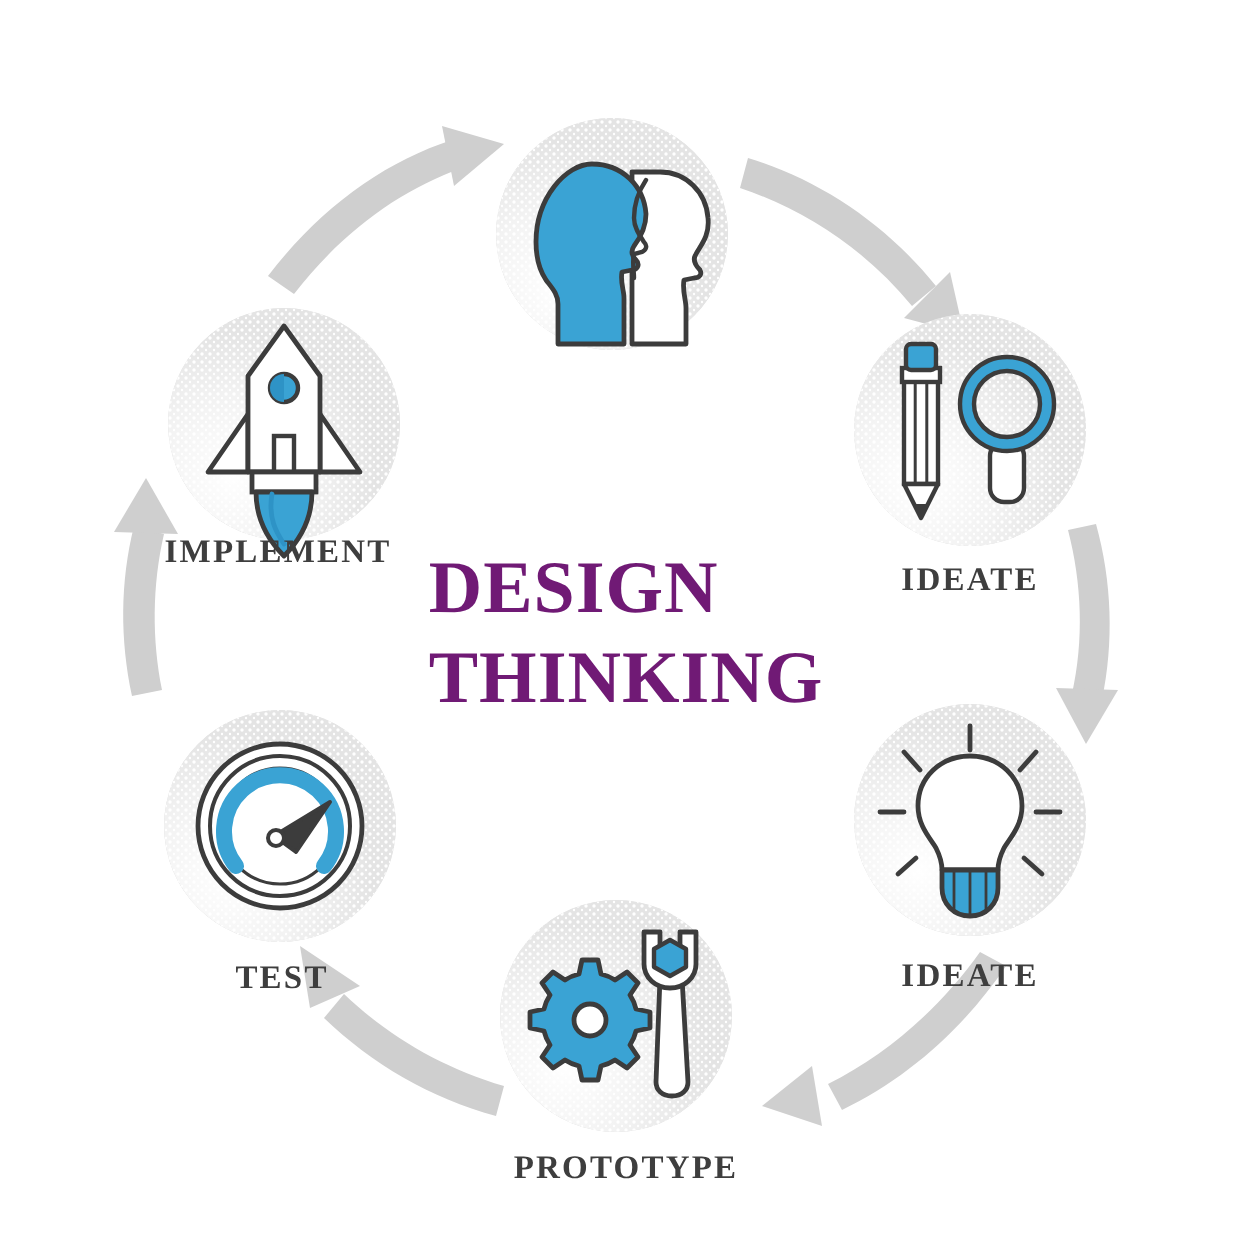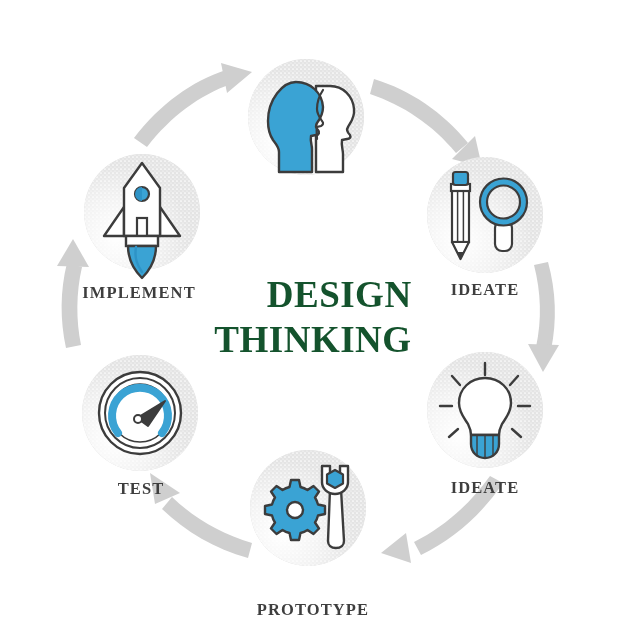--- a/index.html
+++ b/index.html
@@ -21,27 +21,27 @@
     font-size:16.5px;
     letter-spacing:1.1px;
     color:#3e3e3e;
     white-space:nowrap;
     transform:translateX(-50%);
   }
   #center-title{
     position:absolute;
     left:313px;top:272px;
     transform:translateX(-50%);
-    text-align:right;
+    text-align:left;
     font-family:"Liberation Serif", serif;
     font-weight:bold;
     font-size:37px;
     line-height:1.22;
     letter-spacing:0.5px;
-    color:#14532d;
+    color:#701a75;
     white-space:nowrap;
   }
 </style>
 </head>
 <body>
 
 <div id="stage">
 
   <svg class="layer" viewBox="0 0 626 626">
     <g fill="#cfcfcf">
@@ -247,17 +247,17 @@
     </g>
   </svg>
 
   <div id="center-title">
     <div>DESIGN</div>
     <div>THINKING</div>
   </div>
 
   <div class="node-label" style="left:485px;top:280px;">IDEATE</div>
   <div class="node-label" style="left:485px;top:478px;">IDEATE</div>
-  <div class="node-label" style="left:313px;top:574px;margin-top:26px;">PROTOTYPE</div>
+  <div class="node-label" style="left:313px;top:574px;">PROTOTYPE</div>
   <div class="node-label" style="left:141px;top:479px;">TEST</div>
-  <div class="node-label" style="left:139px;top:283px;">IMPLEMENT</div>
+  <div class="node-label" style="left:139px;top:266px;">IMPLEMENT</div>
 
 </div>
 
 </body></html>

